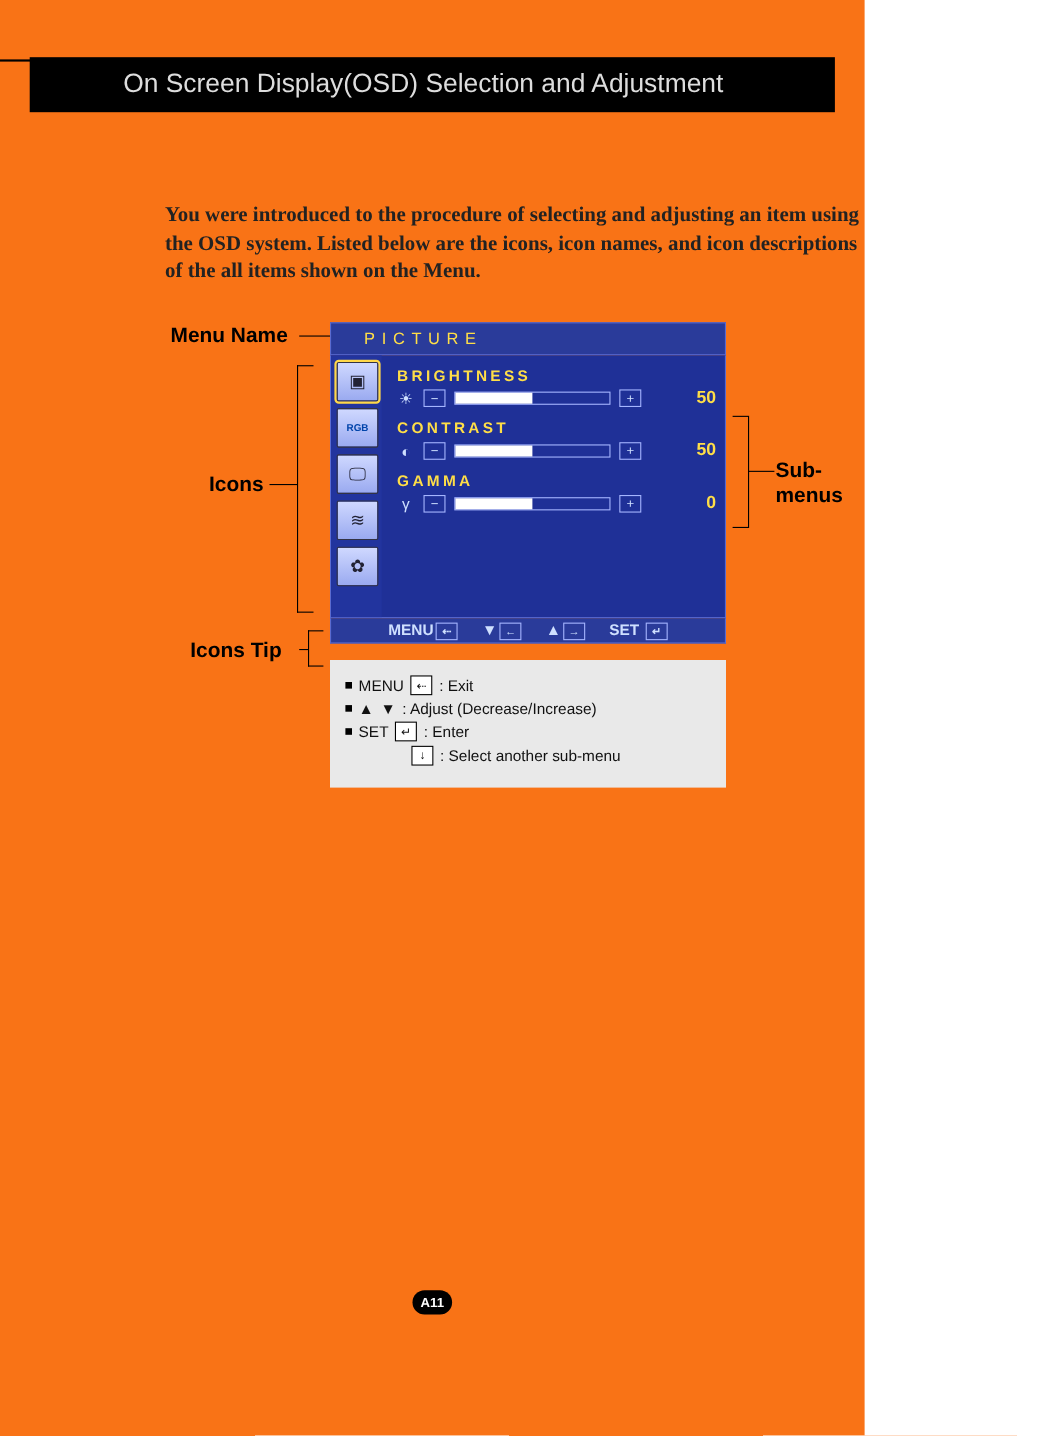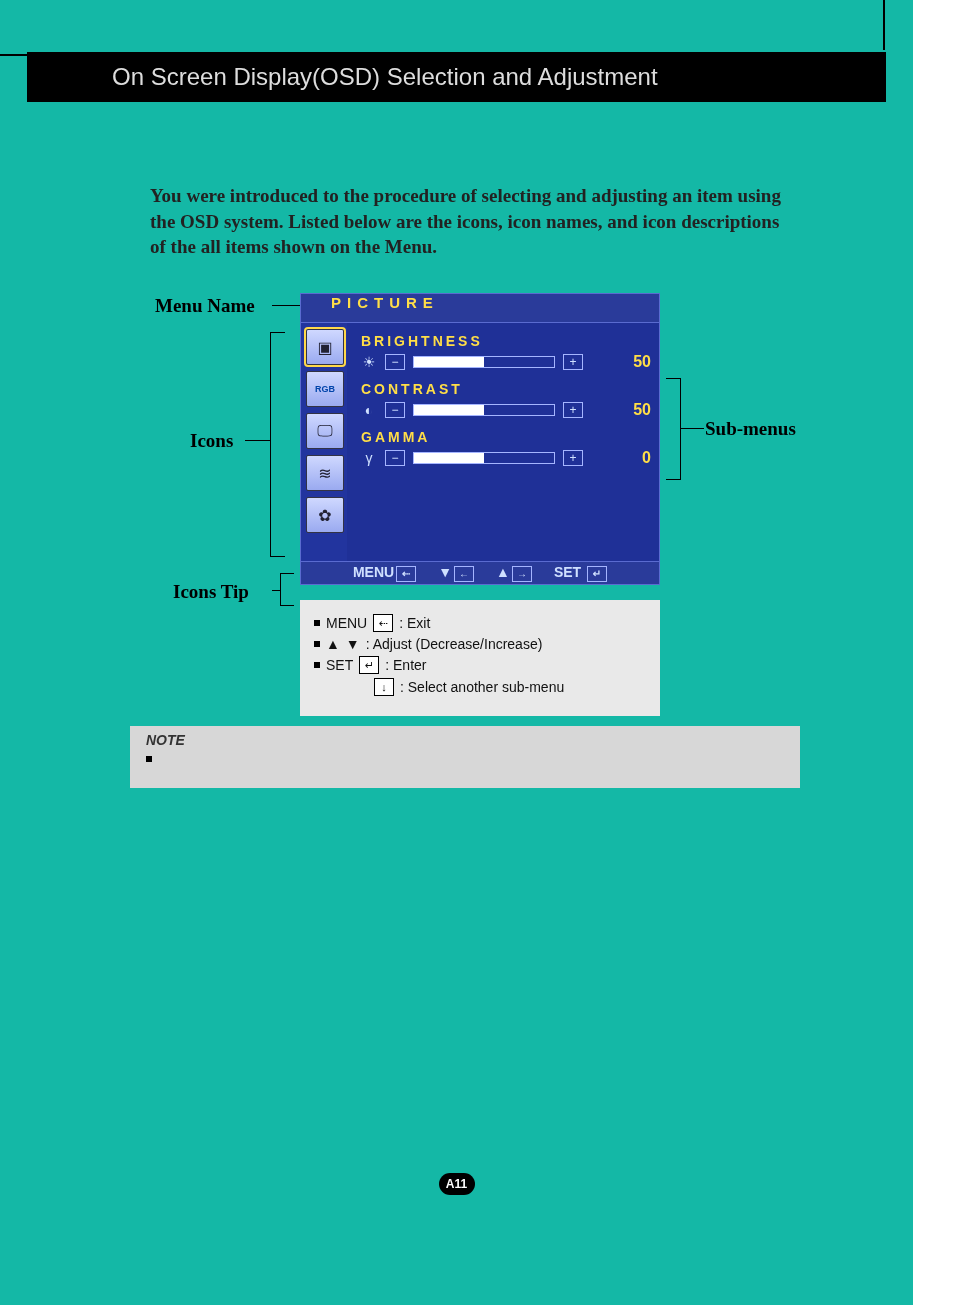--- a/index.html
+++ b/index.html
@@ -2,24 +2,24 @@
 <html><head>
 <meta charset="utf-8">
 <style>
   html, body {
     margin: 0;
     padding: 0;
     font-family: Arial, Helvetica, sans-serif;
     background: #fff;
   }
   .page {
-    width: 913px;
+    width: 786px;
     height: 1305px;
     position: relative;
-    background: #14b8a6;
+    background: #f97316;
     overflow: hidden;
   }
   
   .crop-v { position:absolute; left:883px; top:0; width:2px; height:50px; background:#000; }
   .crop-h { position:absolute; left:0; top:54px; width:50px; height:2px; background:#000; }
 
   
   .header-bar {
     position: absolute;
     left: 27px; right: 27px; top: 52px;
@@ -41,21 +41,21 @@
     position: absolute;
     left: 150px; top: 135px;
     width: 640px;
     color: #222;
     font-family: "Times New Roman", serif;
     margin-top: 48px;
   }
   .intro p { margin: 0 0 18px 0; font-size: 19px; font-weight: bold; line-height: 1.35; }
 
   
-  .label { position: absolute; font-family: Liberation Serif, serif; font-weight: bold; font-size: 19px; color: #000; }
+  .label { position: absolute; font-family: Liberation Sans, sans-serif; font-weight: bold; font-size: 19px; color: #000; }
   .lbl-menuname { left: 155px; top: 295px; }
   .lbl-icons    { left: 190px; top: 430px; }
   .lbl-submenus { left: 705px; top: 418px; }
   .lbl-buttontip{ left: 173px; top: 581px; }
 
   .lead { position:absolute; background:#000; }
   
   .mn-h { left:272px; top:305px; width:28px; height:1px; }
   
   .ic-h   { left:245px; top:440px; width:25px; height:1px; }
@@ -76,24 +76,24 @@
   
   .osd-wrap {
     position: absolute;
     left: 300px; top: 293px;
     width: 360px;
   }
   .osd-title {
     background: #2a3b9a;
     border: 1px solid #5a6bd0;
     height: 28px;
-    display: flex; align-items: flex-start;
+    display: flex; align-items: center;
     padding-left: 30px;
     color: #ffde47;
-    font-weight: bold;
+    font-weight: normal;
     letter-spacing: 6px;
     font-size: 15px;
   }
   .osd-body {
     display: flex;
     background: #1f3097;
     border: 1px solid #5a6bd0;
     border-top: none;
     height: 238px;
   }
@@ -276,19 +276,15 @@
       <span>SET</span>
       <span class="b">↵</span>
       <span>: Enter</span>
     </div>
     <div class="row" style="padding-left:60px">
       <span class="b">↓</span>
       <span>: Select another sub-menu</span>
     </div>
   </div>
 
-  <div class="note-box">
-    <div class="nt">NOTE</div>
-    <div class="sq"></div>
-  </div>
 
   <div class="pagenum">A11</div>
 </div>
 
 </body></html>

